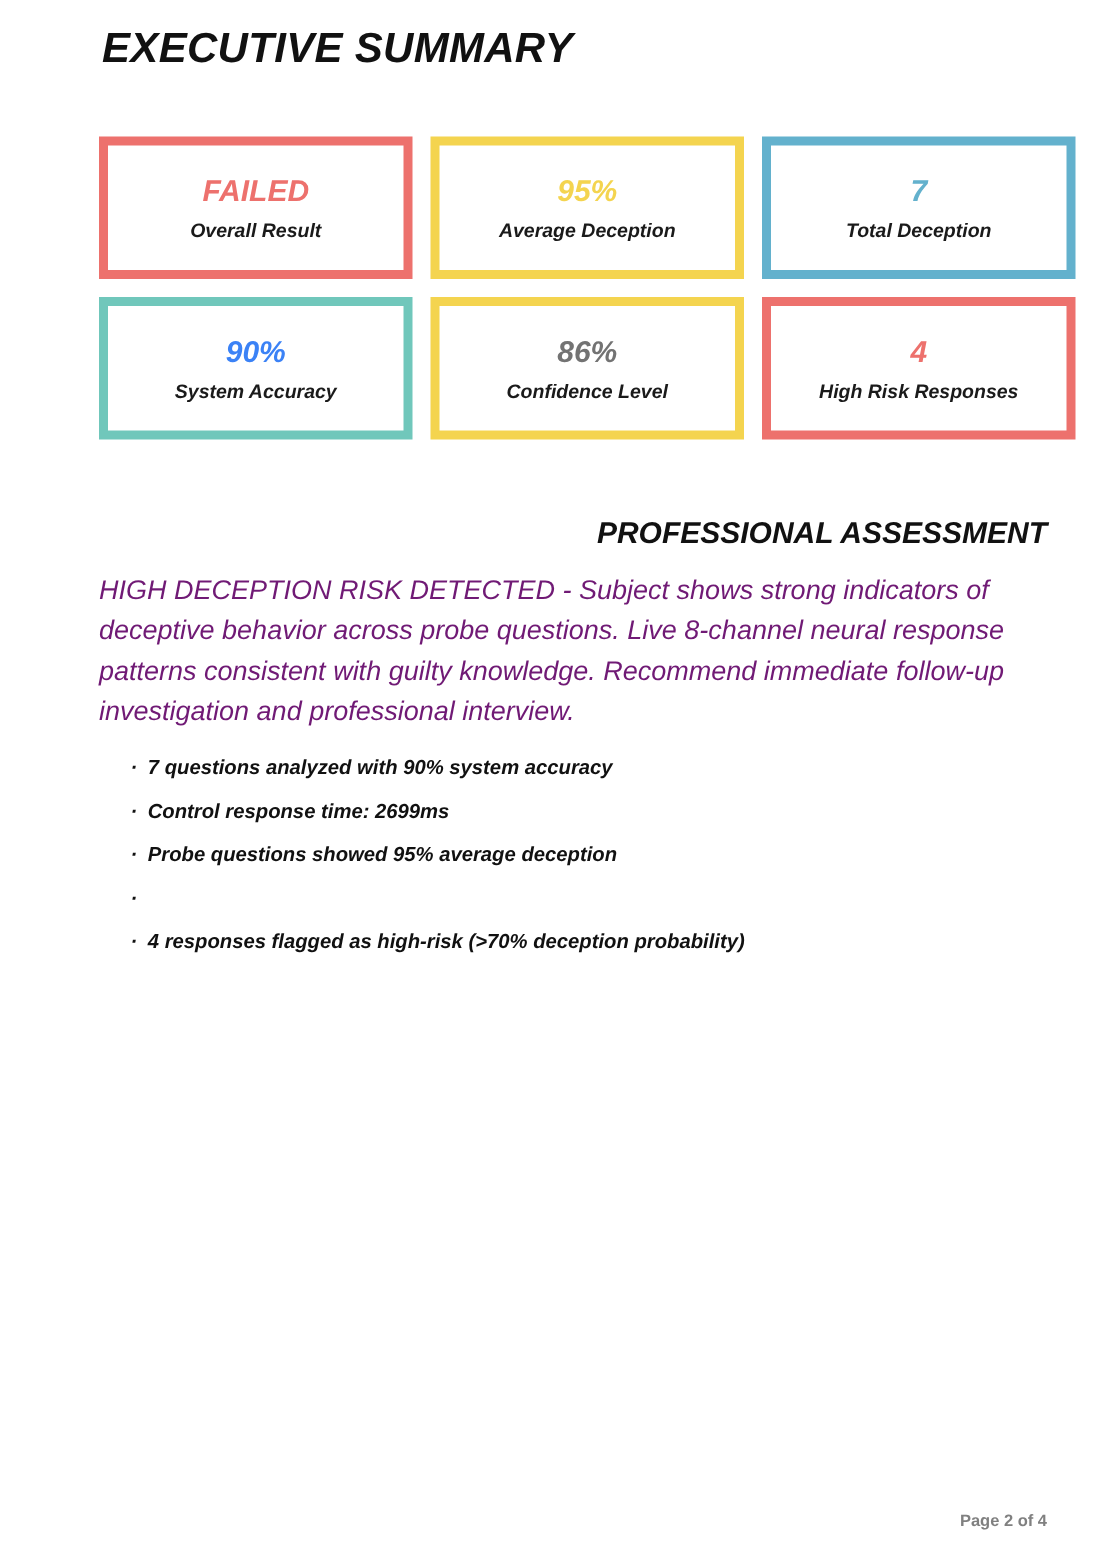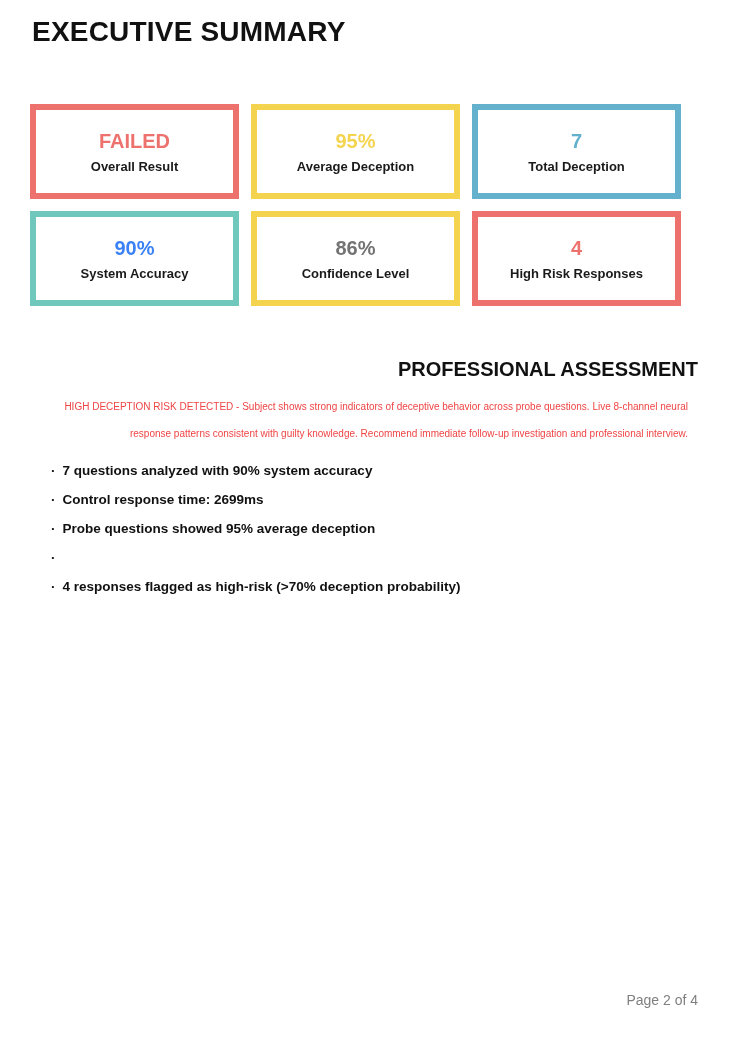--- a/index.html
+++ b/index.html
@@ -4,33 +4,33 @@
 <style>
   html, body { margin: 0; padding: 0; }
   body {
     width: 743px; height: 1044px;
     background: #ffffff;
     font-family: "Liberation Sans", sans-serif;
     color: #111111;
     position: relative;
     overflow: hidden;
   }
-  .content { padding: 0 45px 0 30px; }
+  .content { padding: 0 45px 0 66px; font-style: italic; }
 
   .doc-title {
     font-size: 28px;
     font-weight: bold;
     letter-spacing: 0.2px;
     margin: 16px 0 0 2px;
     color: #111111;
   }
 
   .cards-grid {
     width: 651px;
-    margin-top: 56px;
+    margin-top: 43px;
     display: grid;
     grid-template-columns: repeat(3, 1fr);
     gap: 12px;
   }
   .stat-card {
     height: 95px;
     box-sizing: border-box;
     border: 6px solid #ccc;
     background: #ffffff;
     display: flex;
@@ -53,25 +53,24 @@
 
   .section-heading {
     font-size: 20px;
     font-weight: bold;
     margin: 0;
     color: #111111;
   }
   .pa-heading { margin-top: 52px; text-align: right; }
   .pa-body {
     width: 658px;
-    font-size: 10px;
+    font-size: 18px;
     line-height: 27px;
     margin-top: 12px;
-    color: #ef4444;
-    text-align: right;
+    color: #701a75;
   }
   .kf-heading { margin-top: 26px; }
   .kf-list {
     margin-top: 16px;
     padding-left: 21px;
   }
   .kf-item {
     display: flex;
     align-items: baseline;
     gap: 7px;
@@ -82,23 +81,24 @@
     color: #111111;
   }
   .kf-bullet {
     font-weight: bold;
     font-size: 13.5px;
   }
 
   .page-footer {
     position: absolute;
     right: 45px;
-    bottom: 36px;
-    font-size: 14px;
+    bottom: 24px;
+    font-size: 11px;
     color: #808080;
+    font-weight: bold;
   }
 </style>
 </head>
 <body>
 
 <div class="content">
 
   <h1 class="doc-title">EXECUTIVE SUMMARY</h1>
 
   <div class="cards-grid">

